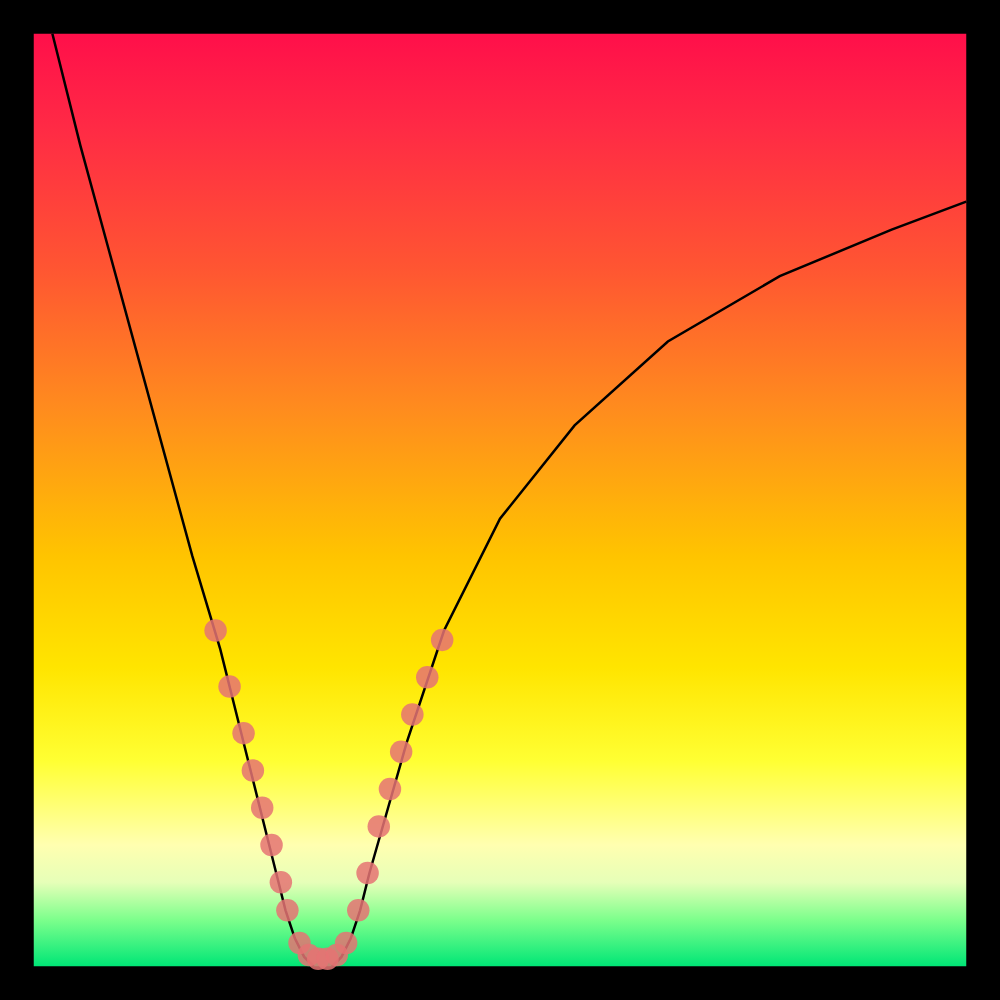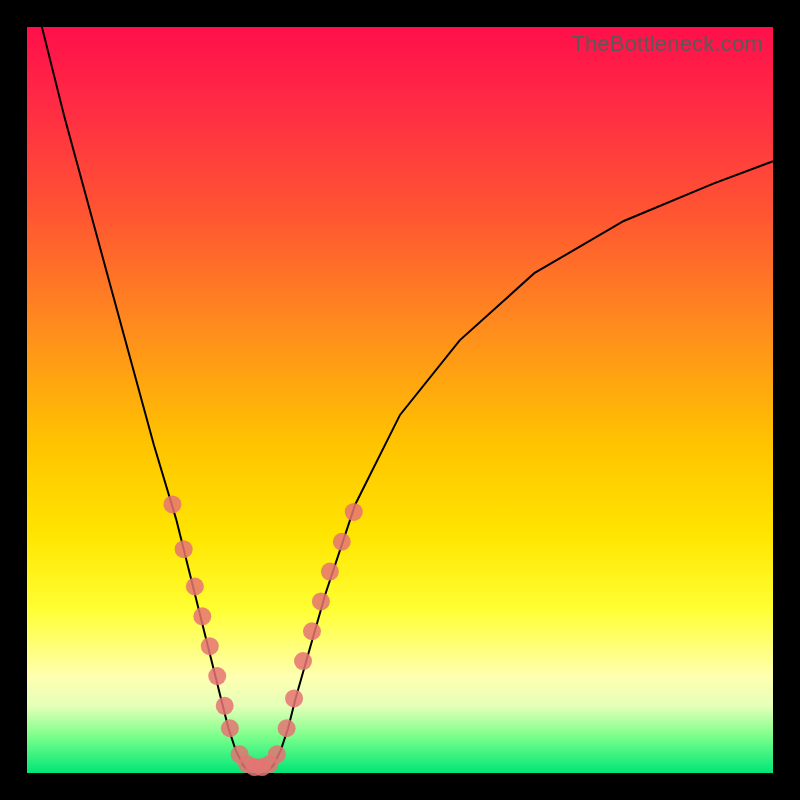--- a/index.html
+++ b/index.html
@@ -63,21 +63,20 @@
   .dot {
     fill: #e57373;
     opacity: 0.85;
   }
 </style>
 </head>
 <body>
 
 <div class="stage">
   <div class="plot-area">
-    <span class="watermark">TheBottleneck.com</span>
     <svg class="curves" viewBox="0 0 746 746" preserveAspectRatio="none">
       <path id="left-curve" class="curve" d="M 14.92 0 L 37.300000000000004 89.51999999999998 L 59.68 171.58000000000004 L 82.06 253.64 L 104.44000000000001 335.7 L 126.82000000000001 417.76 L 149.20000000000002 492.36 L 164.12 552.04 L 179.04 611.72 L 186.5 641.56 L 193.96 671.4 L 201.42000000000002 701.24 L 208.88000000000002 723.62 L 216.33999999999997 738.54 L 223.79999999999998 746"></path>
       <path id="right-curve" class="curve" d="M 238.72 746 L 246.18 738.54 L 253.64000000000001 723.62 L 261.09999999999997 701.24 L 268.56 671.4 L 283.48 619.18 L 298.40000000000003 566.96 L 328.24 477.44 L 373 387.92 L 432.67999999999995 313.32000000000005 L 507.28000000000003 246.17999999999995 L 596.8000000000001 193.96000000000004 L 686.32 156.65999999999997 L 746 134.2800000000001"></path>
       <g id="dots-left">
           <circle cx="145.47" cy="477.44" r="9" class="dot"></circle>
           <circle cx="156.66" cy="522.2" r="9" class="dot"></circle>
           <circle cx="167.85" cy="559.5" r="9" class="dot"></circle>
           <circle cx="175.31" cy="589.34" r="9" class="dot"></circle>
           <circle cx="182.77" cy="619.18" r="9" class="dot"></circle>
           <circle cx="190.23" cy="649.02" r="9" class="dot"></circle>

